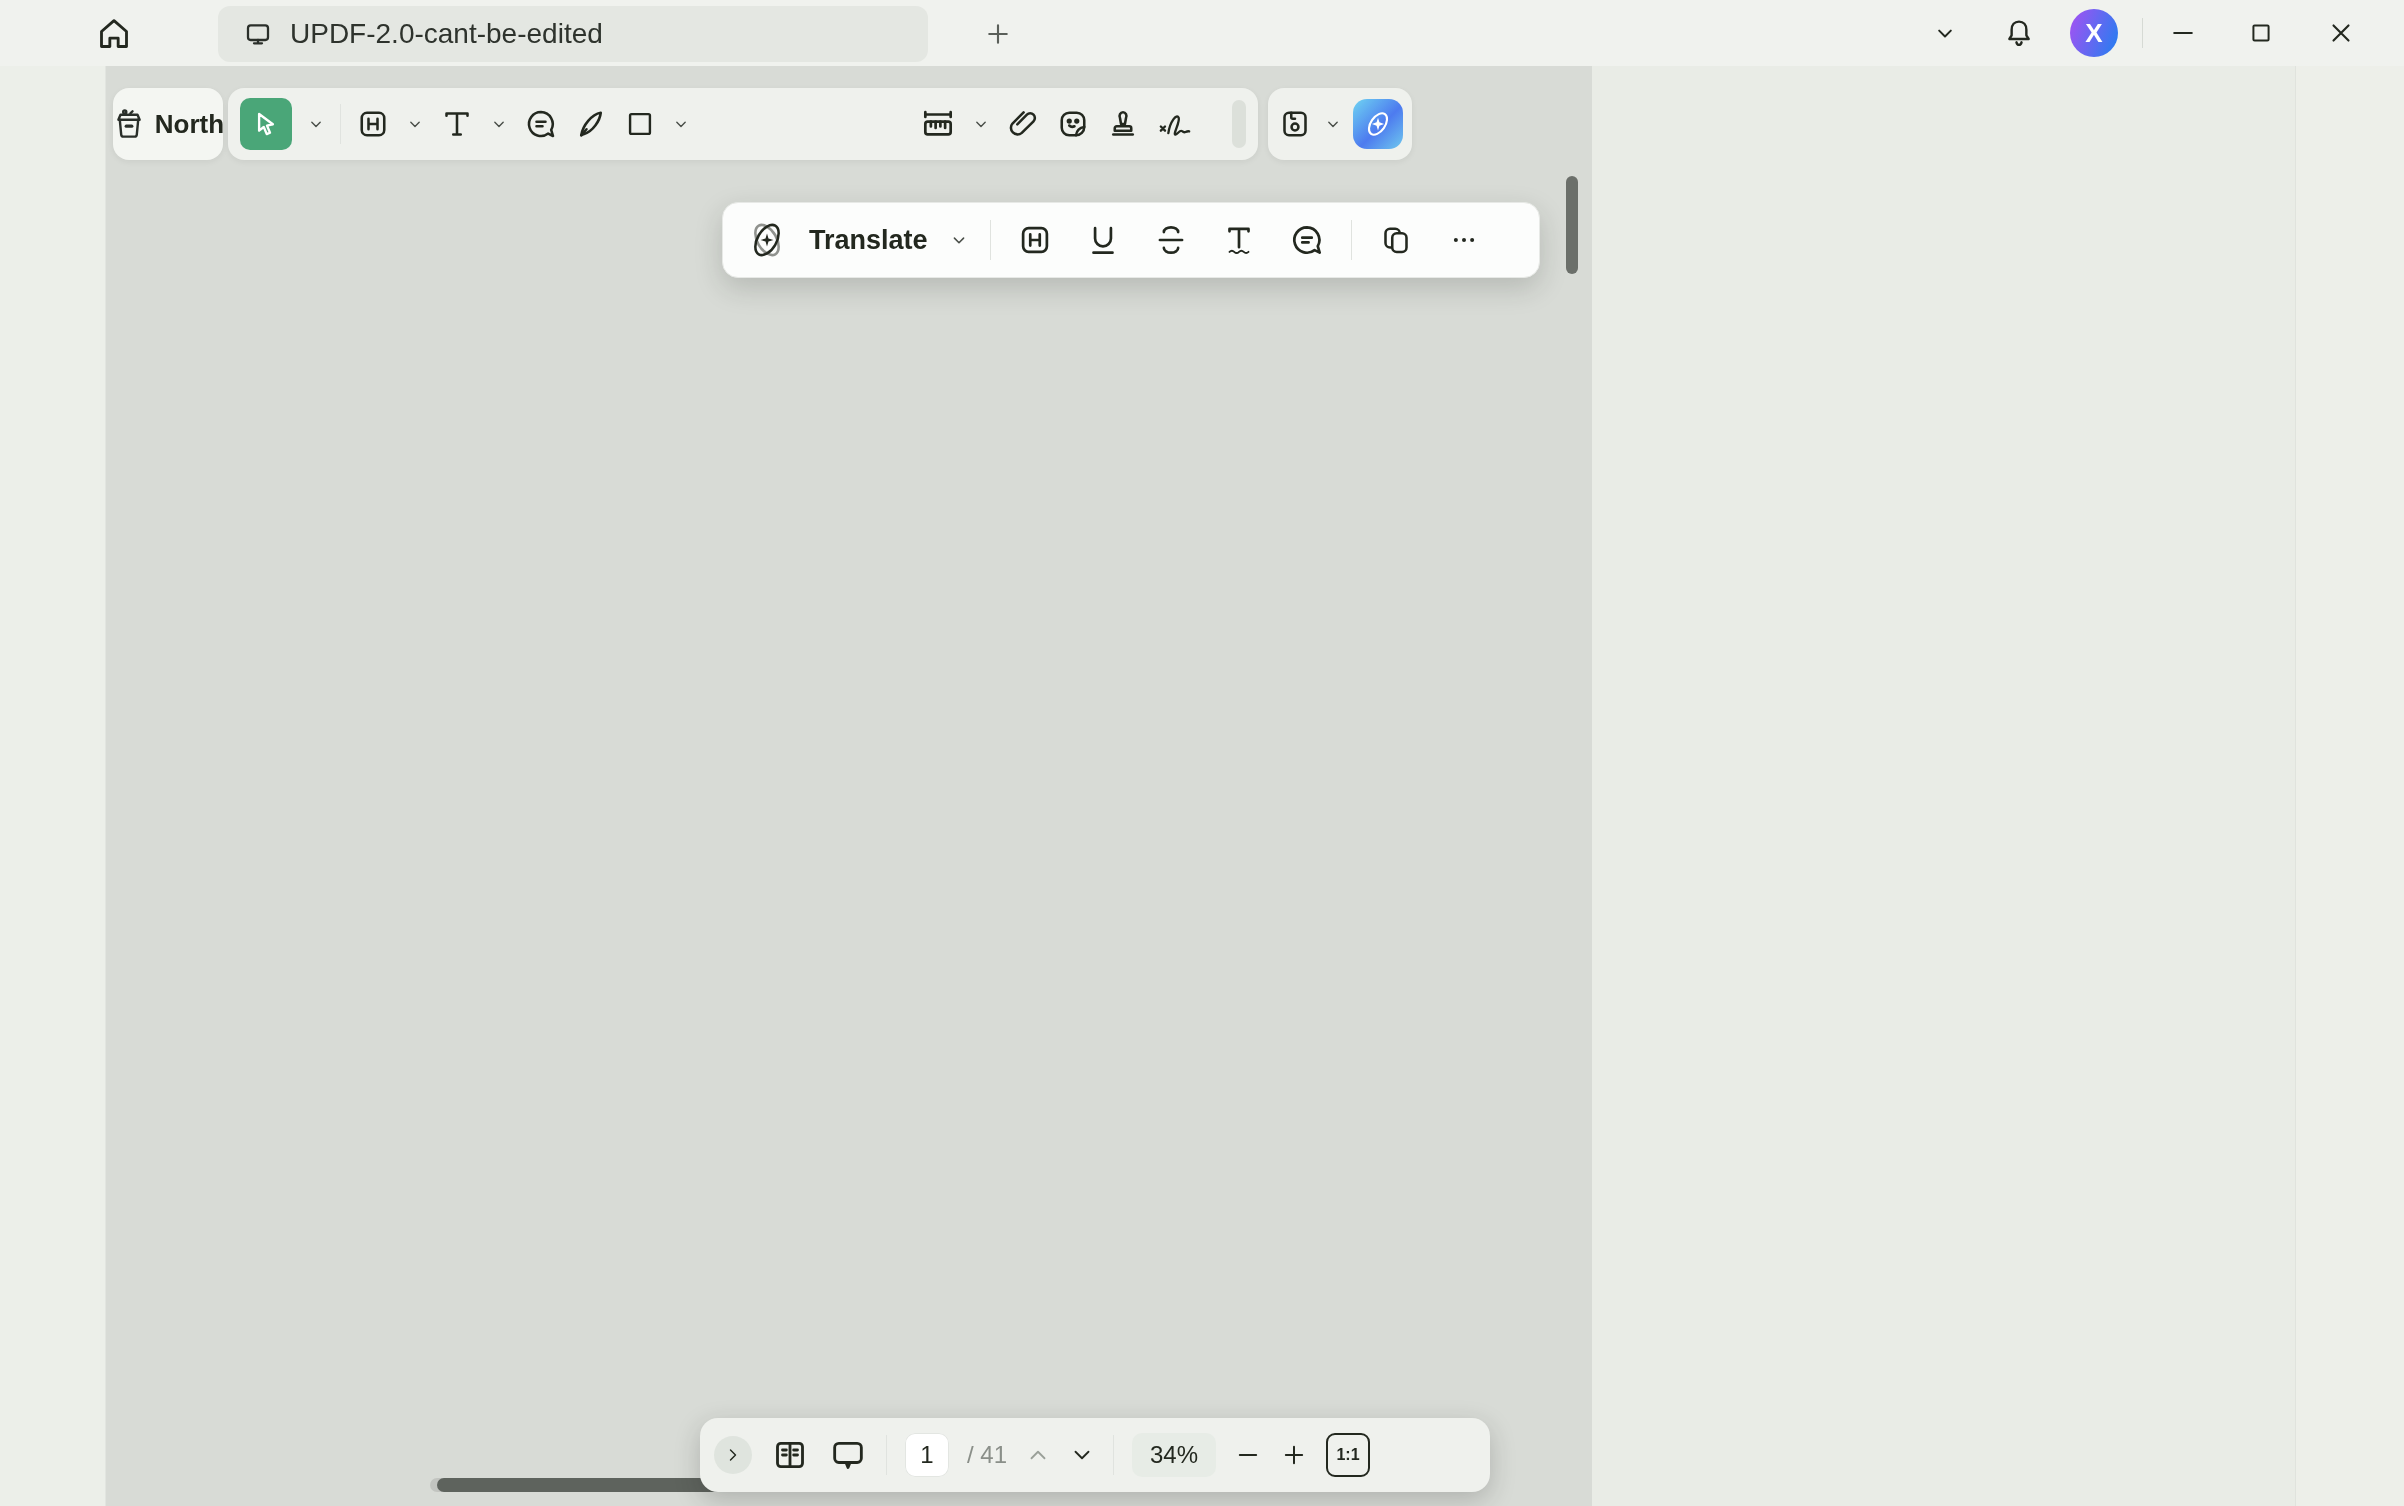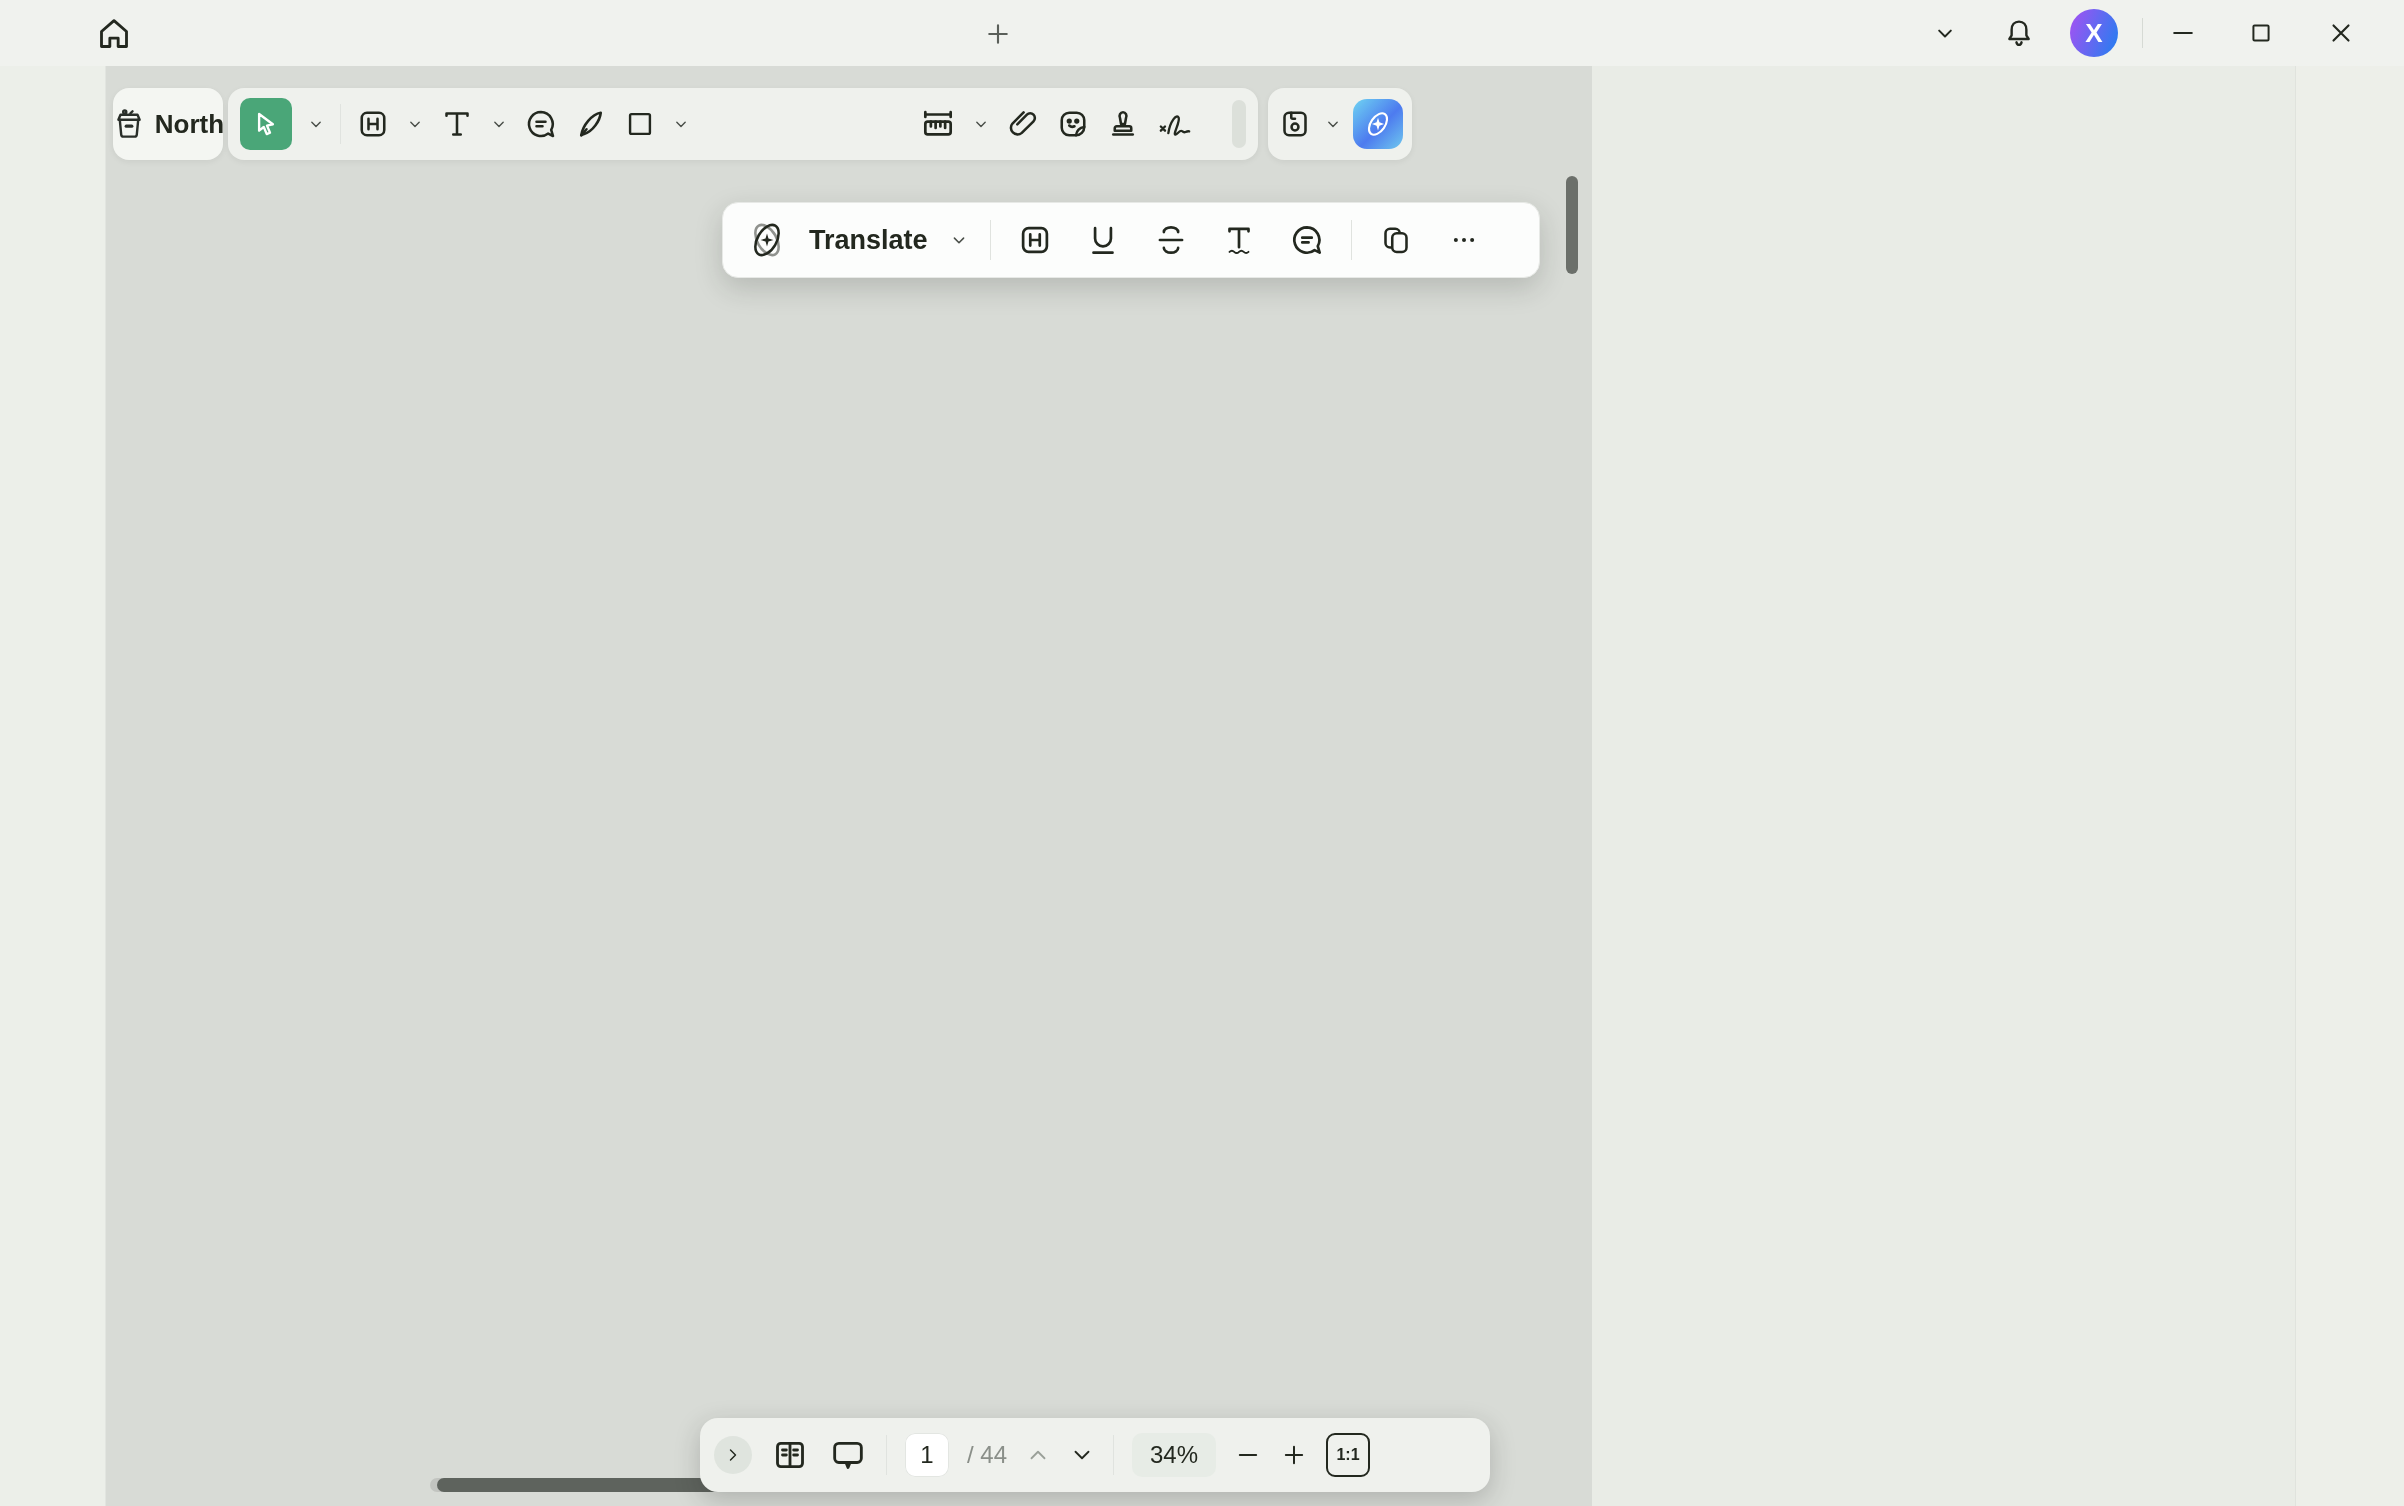--- a/index.html
+++ b/index.html
@@ -455,21 +455,21 @@
       </svg>
     </div>
   <div class="bb-ic">
       <svg class="ic" width="40" height="40" viewBox="0 0 24 24">
         <rect x="4" y="5" width="16" height="11.5" rx="2.5"></rect>
         <path d="M10.8 16.5 L12 19.5 L13.2 16.5"></path>
       </svg>
     </div>
   <div class="v-sep"></div>
   <div class="bb-box">1</div>
-  <div id="bb-total">/ 44</div>
+  <div id="bb-total">/ 41</div>
   <div class="bb-ic bb-dis">
       <svg class="ic" width="26" height="26" viewBox="0 0 24 24">
         <path d="M6 15 L12 9 L18 15"></path>
       </svg>
     </div>
   <div class="bb-ic">
       <svg class="ic" width="26" height="26" viewBox="0 0 24 24">
         <path d="M6 9 L12 15 L18 9"></path>
       </svg>
     </div>
@@ -487,20 +487,29 @@
     </div>
   <div id="bb-fit" style="border:2.2px solid #23281F; font-size:16px; font-weight:bold;text-align:right;">1:1</div>
 </div>
 
 <div id="topbar" class="abs">
   <div id="home-btn" class="abs">
       <svg class="ic" width="40" height="40" viewBox="0 0 24 24">
         <path d="M4.5 10.5 L12 4 L19.5 10.5 V19.5 H14.5 V14.5 H9.5 V19.5 H4.5 Z"></path>
       </svg>
     </div>
+  <div id="tab" class="abs">
+    <span>
+        <svg class="ic" width="32" height="32" viewBox="0 0 24 24">
+          <rect x="4.5" y="5.5" width="15" height="11" rx="2"></rect>
+          <path d="M12 16.5 V19 M9 19 H15"></path>
+        </svg>
+      </span>
+    <span class="t-label">UPDF-2.0-cant-be-edited</span>
+  </div>
   <div id="tab-add" class="abs">
       <svg class="ic" width="30" height="30" viewBox="0 0 24 24">
         <path d="M12 5 V19 M5 12 H19"></path>
       </svg>
     </div>
   <div class="abs wc" style="left:1922px;">
       <svg class="ic" width="28" height="28" viewBox="0 0 24 24">
         <path d="M7 10 L12 15 L17 10"></path>
       </svg>
     </div>

